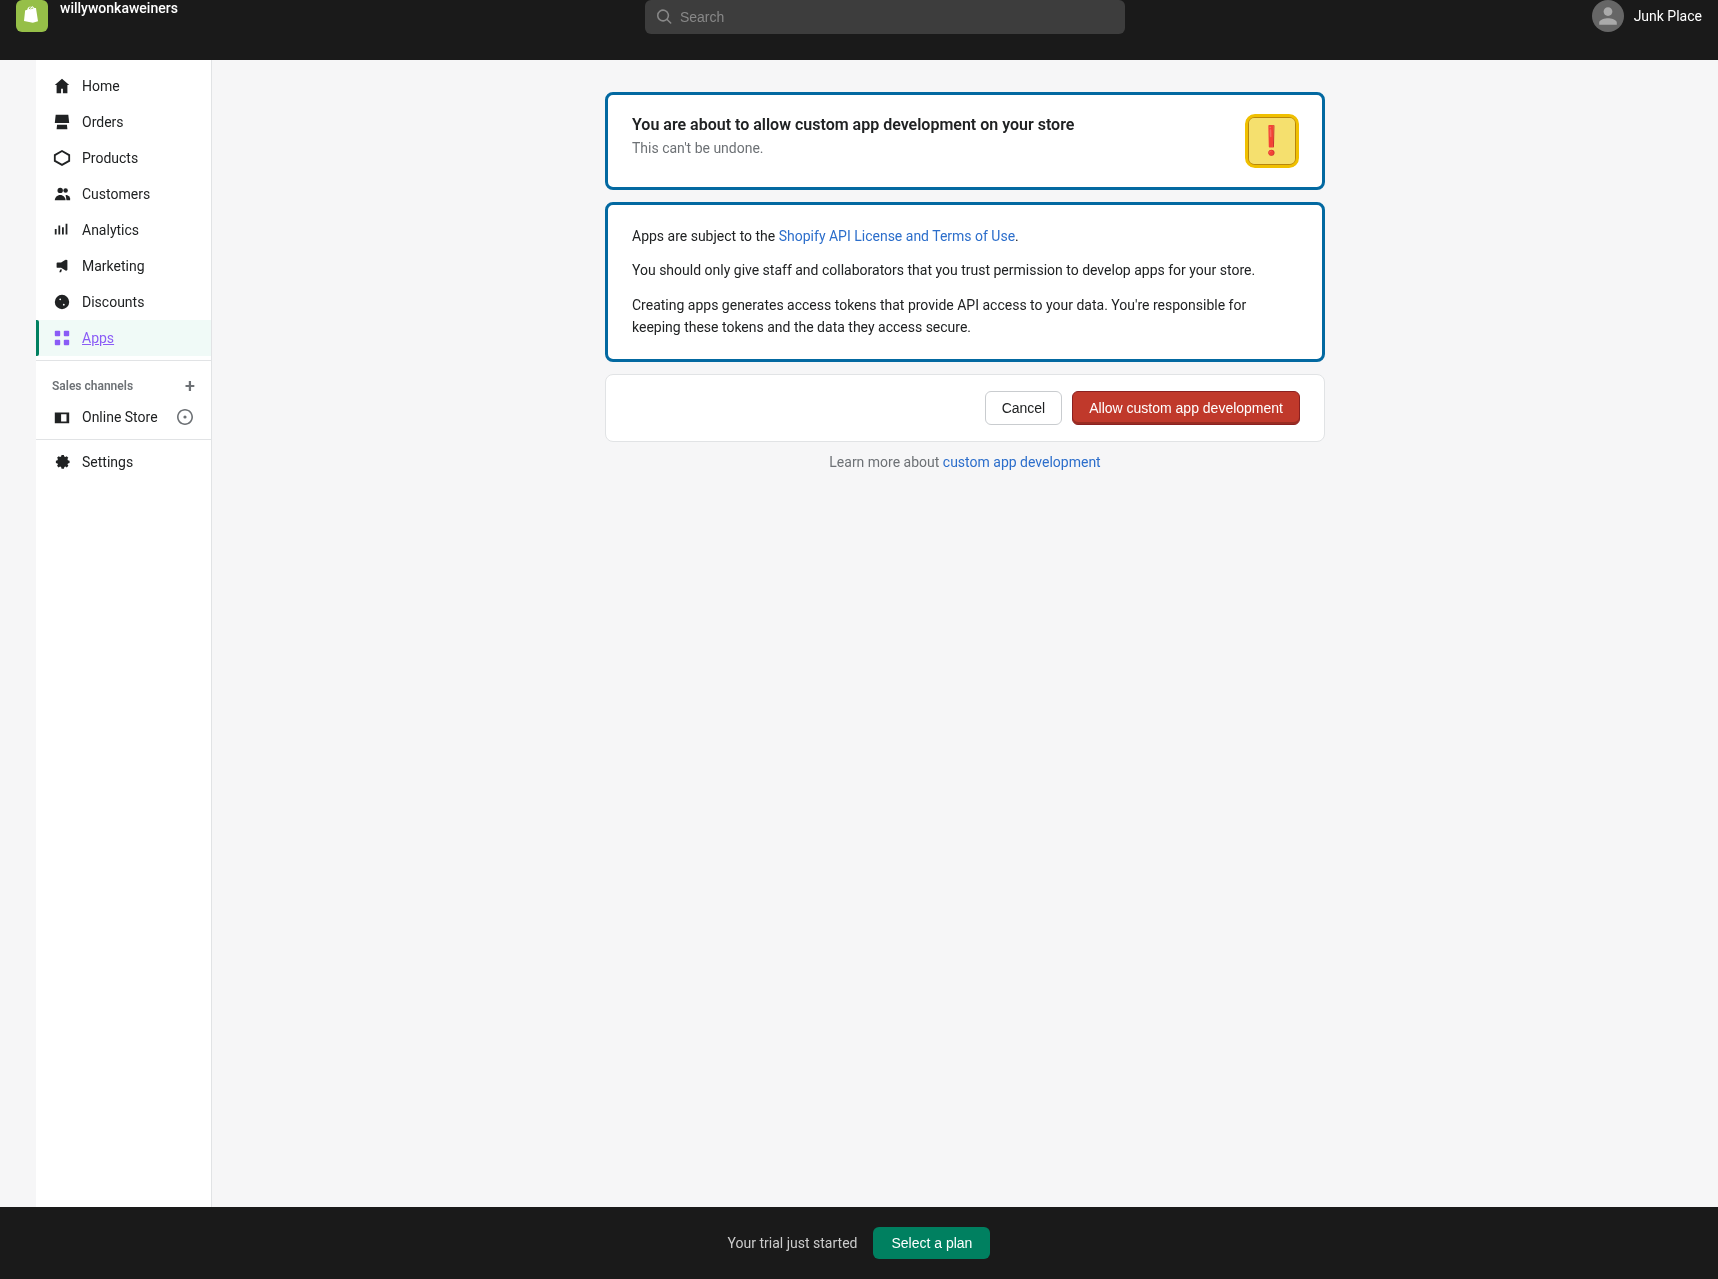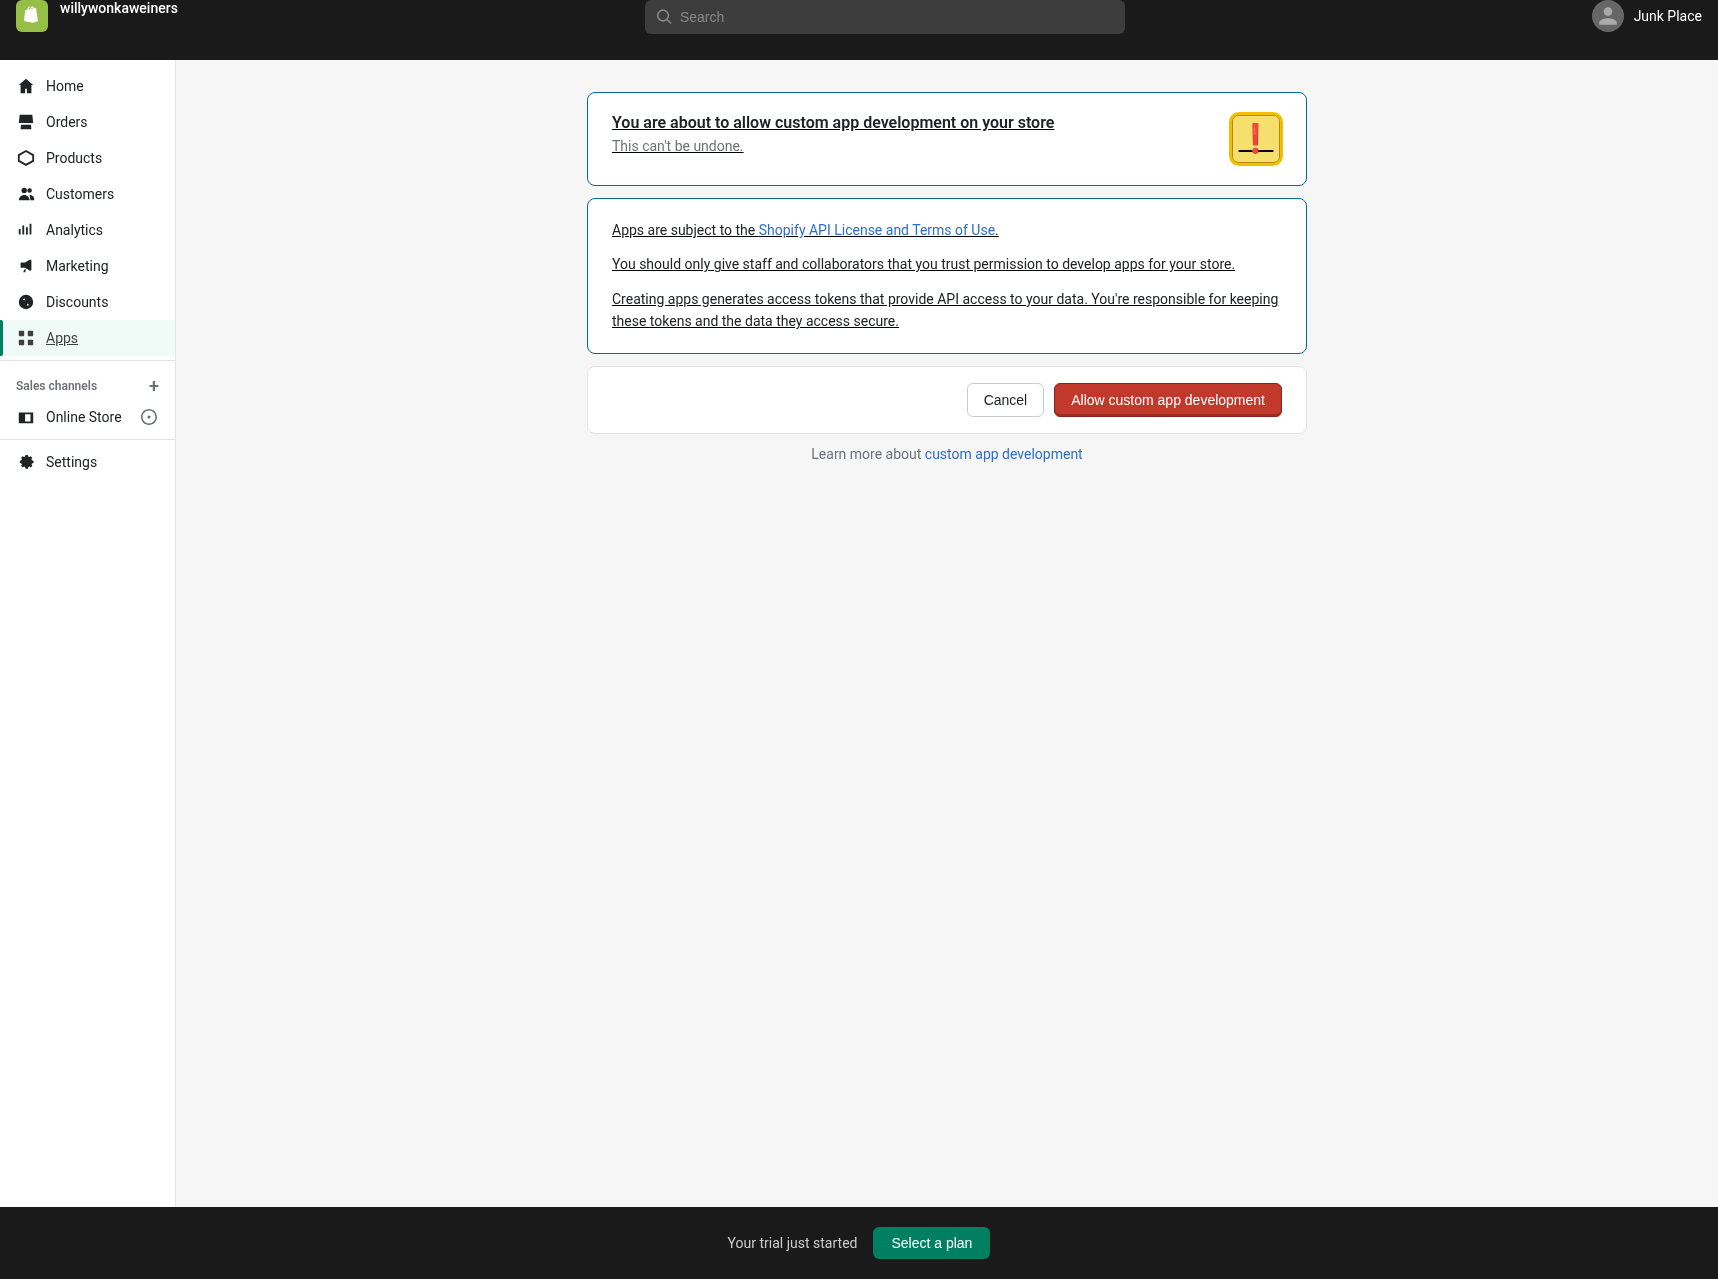--- a/index.html
+++ b/index.html
@@ -26,33 +26,33 @@
     .topbar-search input::placeholder { color: #888; }
     .topbar-right { display: flex; align-items: center; gap: 10px; margin-left: auto; }
     .topbar-avatar {
       width: 32px; height: 32px; border-radius: 50%; background: #666;
       display: flex; align-items: center; justify-content: center; overflow: hidden;
     }
     .topbar-avatar svg { width: 22px; height: 22px; }
     .topbar-user-name { color: #fff; font-size: 14px; }
 
     
-    .layout { display: flex; flex: 1; overflow: hidden; }
+    .layout { display: flex; flex: 1; overflow: hidden; padding-left: 36px; }
 
     
     .sidebar {
       width: 176px; background: #fff; border-right: 1px solid #e1e3e5;
       display: flex; flex-direction: column; flex-shrink: 0; overflow-y: auto; padding: 8px 0;
     }
     .sidebar-item {
       display: flex; align-items: center; gap: 10px; padding: 8px 16px;
       cursor: pointer; font-size: 14px; color: #202223; border-radius: 0;
       user-select: none; position: relative;
     }
-    .sidebar-item.active { color: #404040; background: #f0faf7; text-decoration: underline; }
+    .sidebar-item.active { color: #8b5cf6; background: #f0faf7; text-decoration: underline; }
     .sidebar-item.active::before {
       content: ''; position: absolute; left: 0; top: 0; bottom: 0; width: 3px;
       background: #008060; border-radius: 0 2px 2px 0;
     }
     .sidebar-item-icon { width: 20px; height: 20px; display: flex; align-items: center; justify-content: center; color: inherit; }
     .sidebar-section-label {
       font-size: 12px; font-weight: 600; color: #6d7175; padding: 12px 16px 4px;
       text-transform: none; display: flex; align-items: center; justify-content: space-between;
     }
     .sidebar-section-label .add-btn { color: #6d7175; cursor: pointer; font-size: 18px; line-height: 1; }
@@ -68,23 +68,22 @@
 
     
     .main-content {
       flex: 1; overflow-y: auto; padding: 32px; display: flex; flex-direction: column; align-items: center;
     }
 
     
     .dialog-container { width: 100%; max-width: 720px; display: flex; flex-direction: column; gap: 12px; }
 
     .card {
-      background: #fff; border: 1px solid #0369a1; border-radius: 8px; padding: 20px 24px;
+      background: #fff; border: 3px solid #0369a1; border-radius: 8px; padding: 20px 24px;
       position: relative;
-      text-decoration: underline;
     }
 
     .card-header { display: flex; align-items: flex-start; justify-content: space-between; }
     .card-title { font-size: 16px; font-weight: 600; color: #202223; margin-bottom: 6px; }
     .card-subtitle { font-size: 14px; color: #6d7175; }
 
     .warning-icon-box {
       width: 52px; height: 52px; background: #f5e06e; border: 3px solid #b8860b; border-radius: 8px;
       display: flex; align-items: center; justify-content: center; flex-shrink: 0; font-size: 28px;
       position: relative;

